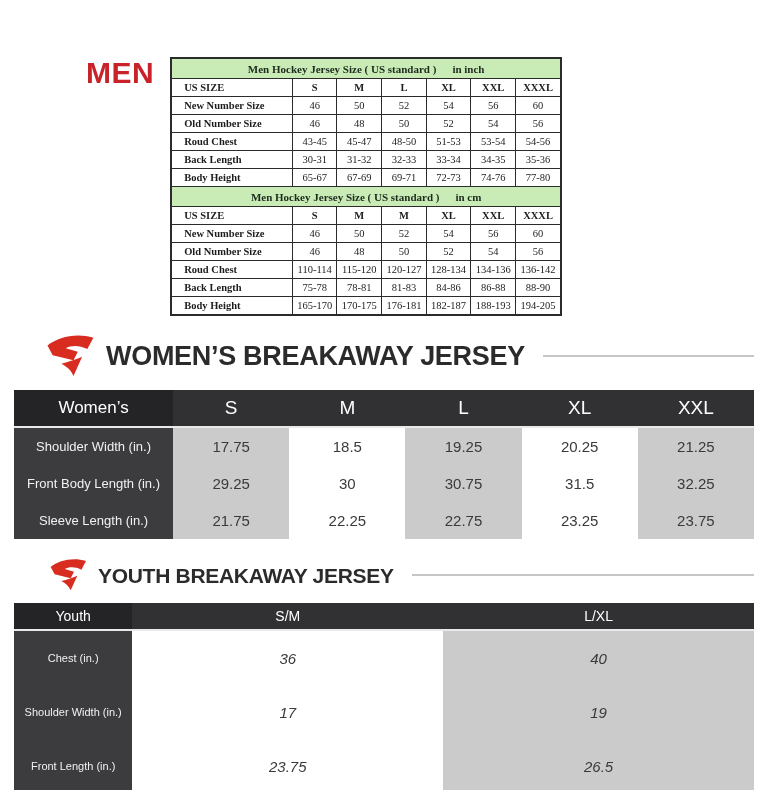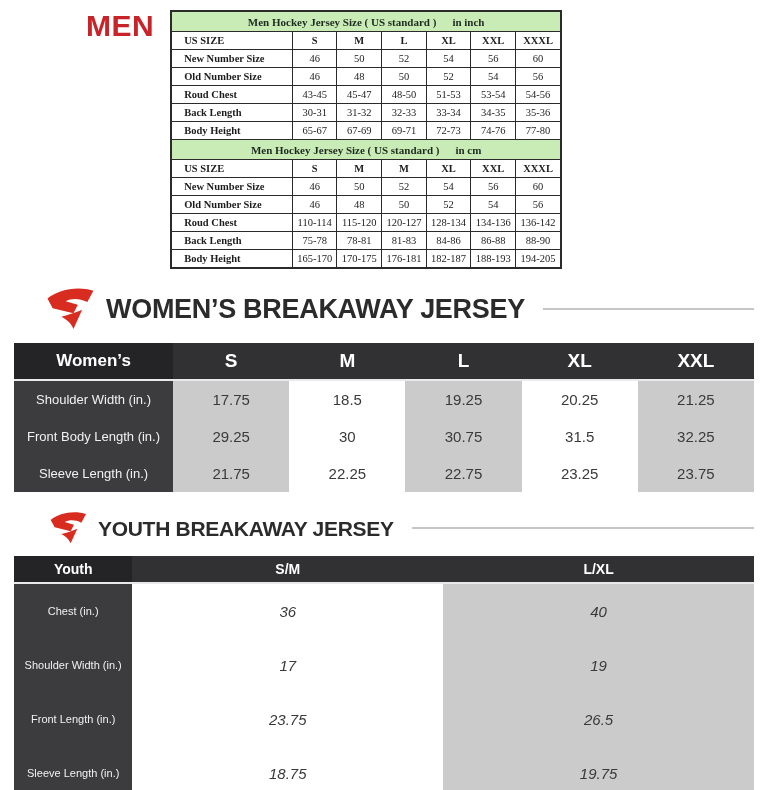--- a/index.html
+++ b/index.html
@@ -3,21 +3,21 @@
 <meta charset="utf-8">
 <style>
   html,body{margin:0;padding:0;}
   body{
     width:768px;height:790px;background:#ffffff;overflow:hidden;
     font-family:"Liberation Sans",sans-serif;
     -webkit-font-smoothing:antialiased;
   }
 
   
-  .men-section{display:flex;align-items:flex-start;padding:10px 0 0 86px;}
+  .men-section{display:flex;align-items:flex-start;padding:10px 0 0 86px;margin-top:47px;}
   .men-title{
     font-size:30px;font-weight:bold;color:#c9232a;margin:0 16px 0 0;
     letter-spacing:.5px;line-height:1.05;
   }
   .men-tables{width:388px;border:2px solid #2b2b2b;background:#fff;}
   .band{
     display:flex;justify-content:center;align-items:center;gap:16px;
     background:#c9ecb7;color:#1f2a1f;
     font-family:"Liberation Serif",serif;font-weight:bold;font-size:11px;
     padding:4px 0 3px 0;
@@ -48,21 +48,21 @@
   .youth-header{margin:16px 14px 8px 48px;}
   .youth-header .section-title{font-size:21px;}
   .rule{flex:1 1 auto;height:2px;background:#c6c6c6;margin-left:18px;align-self:center;}
 
   
   .dark-table{
     border-collapse:collapse;table-layout:fixed;width:740px;margin:0 0 0 14px;
     font-family:"Liberation Sans",sans-serif;
   }
   .dark-table thead th{
-    background:#313134;color:#ffffff;font-weight:bold;
+    background:#313134;color:#ffffff;font-weight:normal;
     border-bottom:2px solid #e9e9e9;
   }
   .dark-table thead th:first-child{background:#242427;}
   .dark-table tbody th{
     background:#3c3c3f;color:#f1f1f1;font-weight:normal;text-align:center;
   }
   .dark-table tbody td{text-align:center;color:#3a3a3a;}
 
   .womens-table thead th{font-size:19px;padding:7px 0;}
   .womens-table thead th:first-child{width:21.5%;font-size:17px;}

